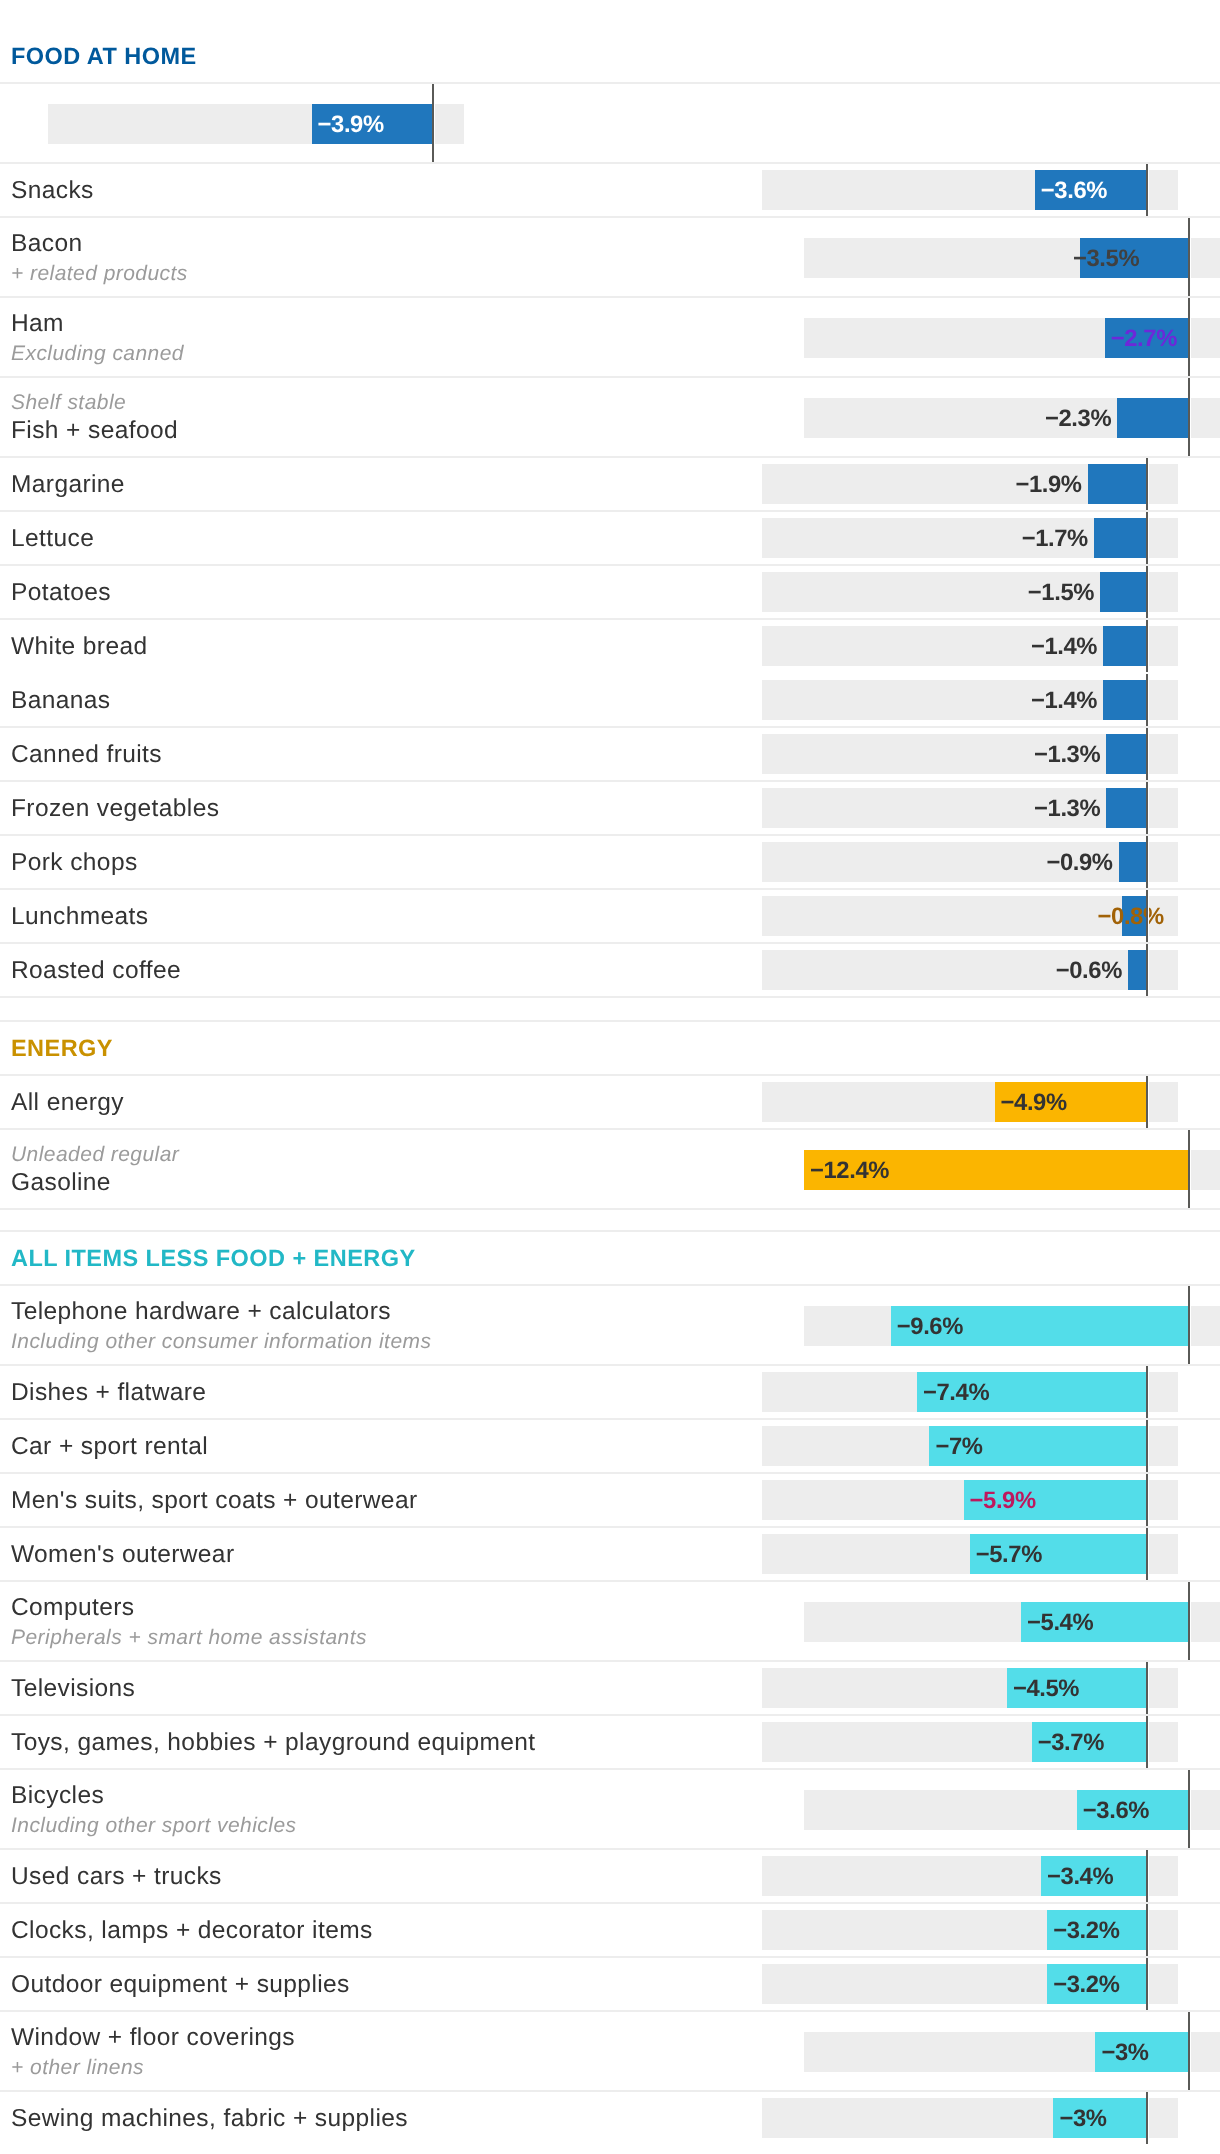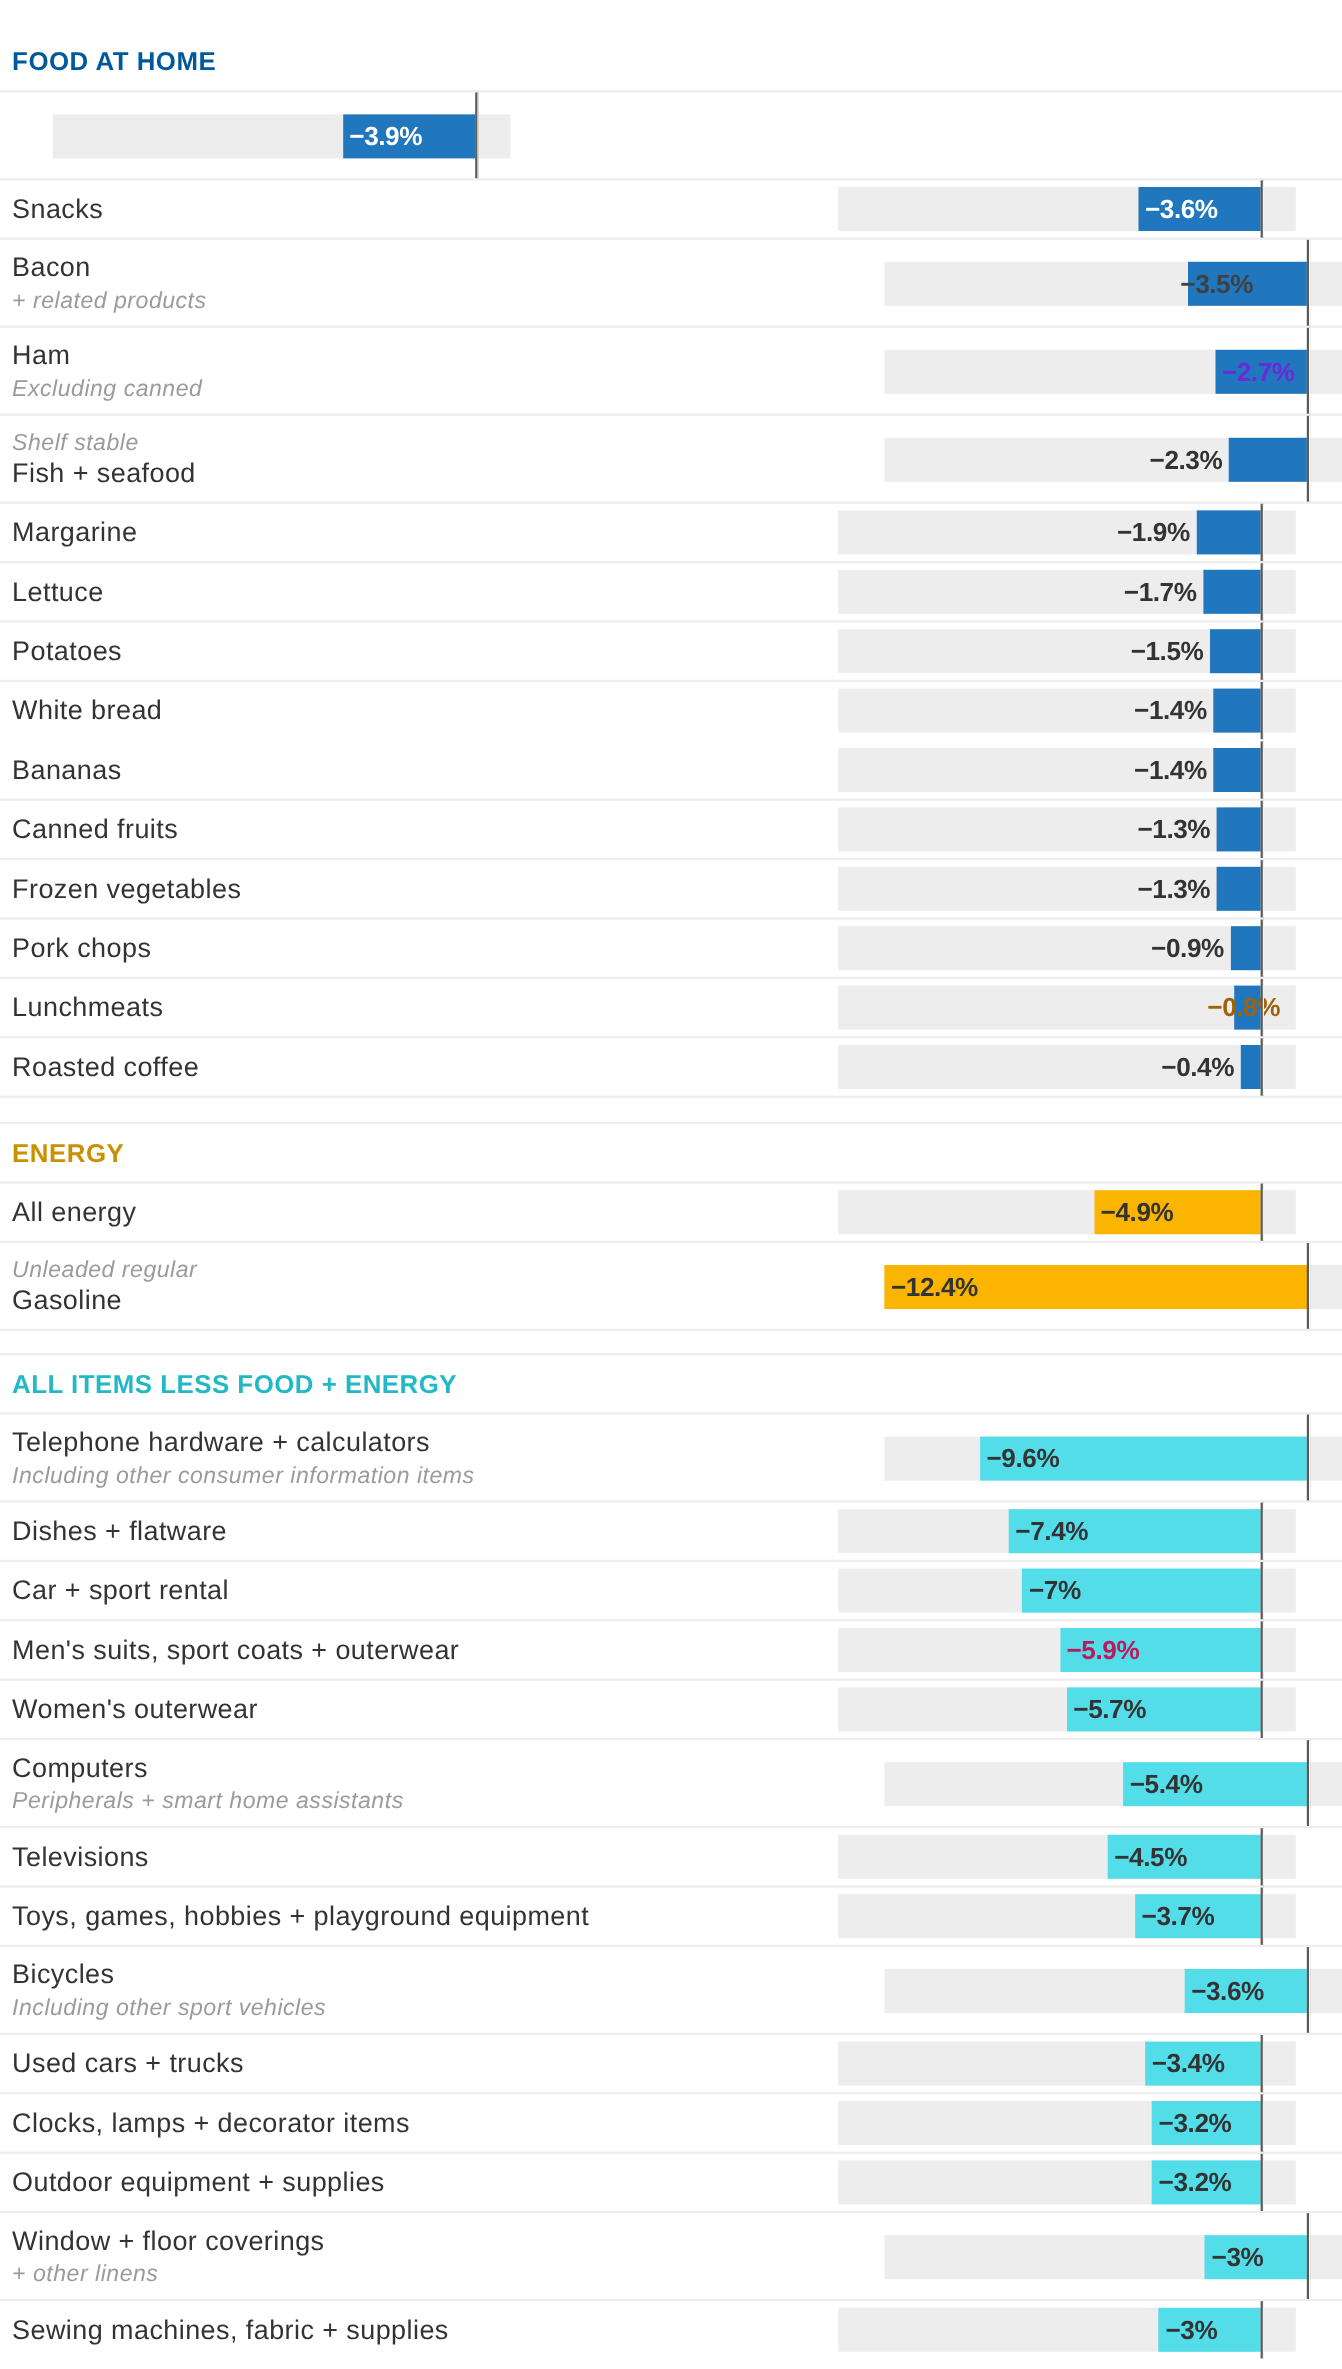--- a/index.html
+++ b/index.html
@@ -194,21 +194,21 @@
           <div class="val" style="left: 287.553px; color: #a16207; margin-left: 48px;">−0.8%</div>
         </div>
 </div>
 <div class="row h1">
 <div class="rowlabel">
           <div class="lab">Roasted coffee</div>
         </div>
 <div class="track">
           <div class="zeroline" style="top: -6px; bottom: -6px;"></div>
           <div class="bar" style="background: rgb(32, 119, 189); left: 365.895px; width: 18.6048px;"></div>
-          <div class="val" style="left: 293.755px; color: rgb(51, 51, 51);">−0.4%</div>
+          <div class="val" style="left: 293.755px; color: rgb(51, 51, 51);">−0.6%</div>
         </div>
 </div>
 </div>
 <div class="section" data-index="1">
 <div class="spacer"></div>
 <div class="section-head" style="color: rgb(201, 145, 0);">ENERGY</div>
 <div class="row h1">
 <div class="rowlabel">
           <div class="lab">All energy</div>
         </div>

